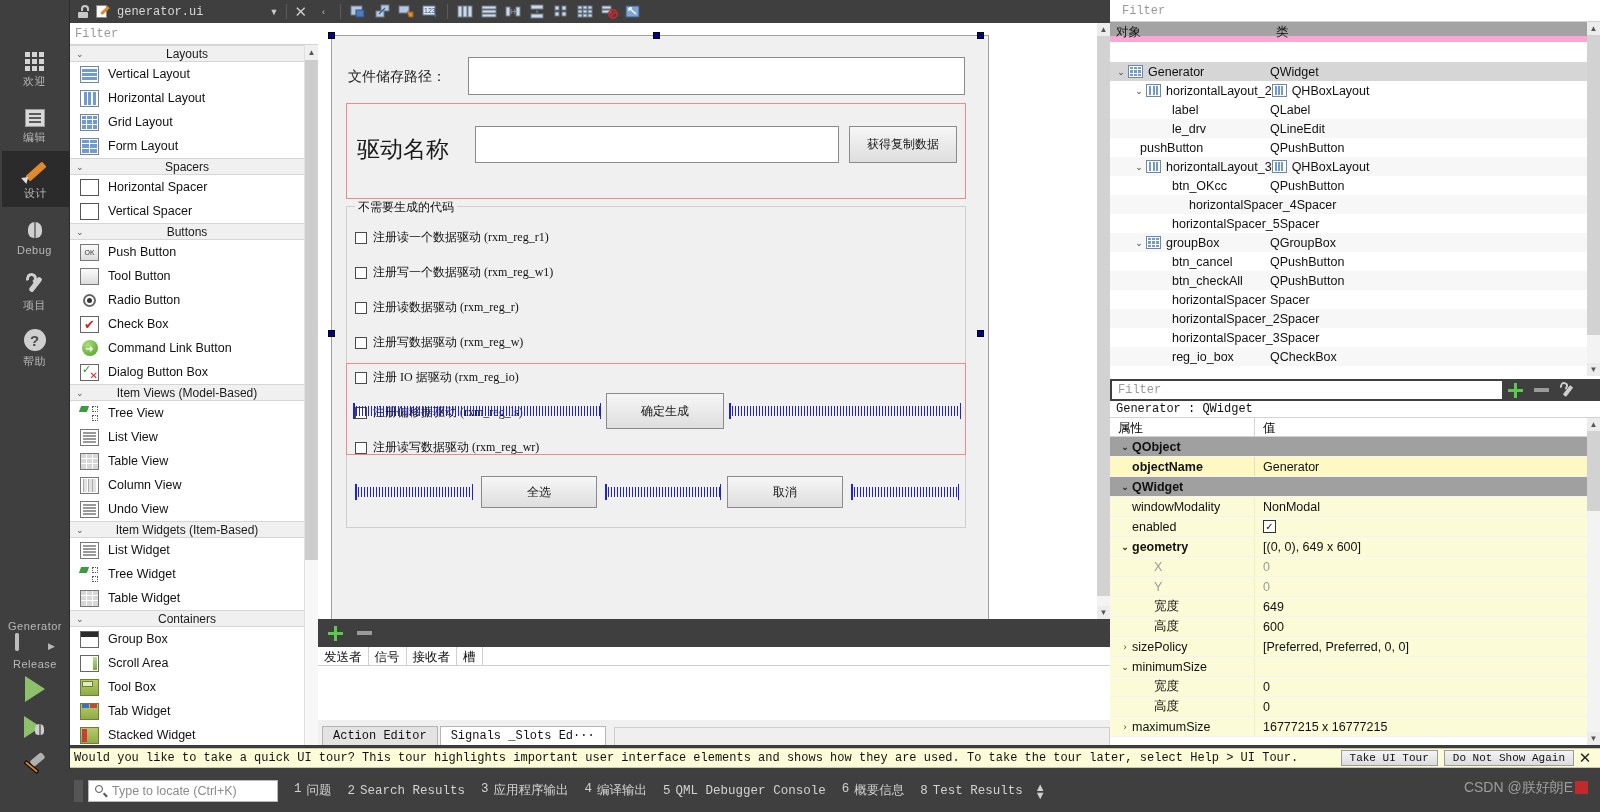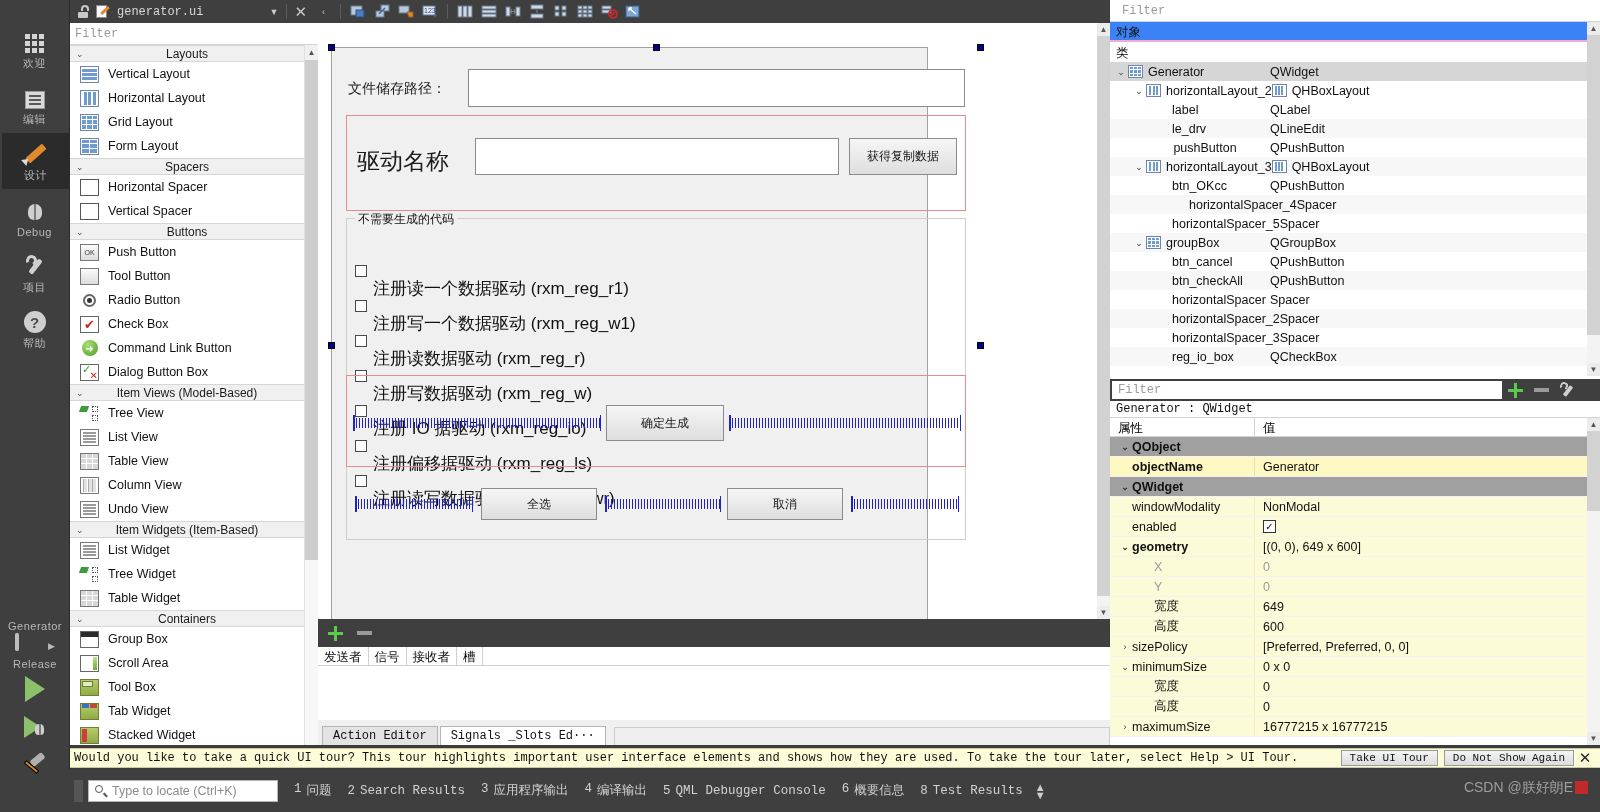--- a/index.html
+++ b/index.html
@@ -11,21 +11,21 @@
     background: #3c3c3c;
   }
   #app { position: relative; width: 1600px; height: 812px; }
 
   
   #modebar {
     position: absolute; left: 0; top: 0; width: 70px; height: 790px;
     background: #3f3f3f;
     border-right: 1px solid #2b2b2b;
   }
-  #modebar .modes { padding-top: 21px; }
+  #modebar .modes { padding-top: 39px; }
   .mode {
     height: 56px; display: flex; flex-direction: column;
     align-items: center; justify-content: center;
     color: #b8b8b8; font-size: 11px; cursor: pointer;
   }
   .mode.active { background: #2b2b2b; border-left: 2px solid #3f3f3f; }
   .mode .mi { height: 26px; display: flex; align-items: flex-end; justify-content: center; }
   .mode .mlabel { margin-top: 3px; font-size: 11px; letter-spacing: .5px; }
 
   .grid-icon { display: grid; grid-template-columns: repeat(3, 5px);
@@ -176,21 +176,21 @@
   #form-toolbar { height: 23px; background: #3f3f3f; display: flex; align-items: center; padding-left: 4px; gap: 4px; }
   .tbtn { width: 20px; height: 19px; display: flex; align-items: center; justify-content: center; cursor: pointer; }
   .tdiv { width: 1px; height: 15px; background: #5b5b5b; margin: 0 3px; }
 
   #canvas-wrap { position: absolute; left: 0; top: 23px; width: 792px; height: 596px;
     background: #fff; overflow: hidden; }
   #canvas-scroll { position: absolute; right: 0; top: 0; width: 13px; height: 596px; background: #f3f3f3; }
   #canvas-scroll .sarrow { height: 13px; display:flex; align-items:center; justify-content:center; font-size: 8px; color:#555; background:#ececec;}
   #canvas-scroll .sthumb { position: absolute; top: 13px; width: 13px; height: 560px; background: #d2d2d2; }
 
-  #form { position: absolute; left: 13px; top: 24px; width: 597px; height: 600px;
+  #form { position: absolute; left: 13px; top: 12px; width: 658px; height: 600px;
     background: #f0f0f0; border: 1px solid #a0a0a0;
     background-image: radial-gradient(#c9c9c9 0.7px, transparent 0.7px);
     background-size: 10px 10px; background-position: 5px 5px; }
 
   .handle { position: absolute; width: 7px; height: 7px; background: #00008b; border: 1px solid #000; z-index: 30; }
 
   .frow { position: absolute; }
   .flabel { font-family: "Liberation Serif", serif; font-size: 14px; color: #1a1a1a; }
   .fedit { background: #fff; border: 1px solid #8b8b8b; }
   .fbtn { background: linear-gradient(#f6f6f6,#dedede); border: 1px solid #8b8b8b;
@@ -200,21 +200,21 @@
   .spacer-h .line { position: absolute; left: 0; right: 0; top: 50%; height: 10px; transform: translateY(-50%);
     background: repeating-linear-gradient(90deg, #2222cc 0 1px, transparent 1px 3px); }
   .spacer-h .cap { position: absolute; top: 50%; width: 1.5px; height: 16px; transform: translateY(-50%); background: #2222cc; }
   .spacer-h .cap.l { left: 0; } .spacer-h .cap.r { right: 0; }
 
   .groupbox { position: absolute; border: 1px solid #cfcfcf; }
   .gb-title { position: absolute; top: -8px; left: 8px; background: #f0f0f0; padding: 0 3px;
     font-size: 12px; color: #111; }
   .cbrow { display: flex; align-items: center; font-size: 16px; font-family: "Liberation Serif", serif; color: #111; }
   .cbbox { width: 12px; height: 12px; border: 1px solid #4a4a4a; background: #fff; margin-right: 6px; flex: 0 0 12px; }
-  .cbrow .mono { font-family: Liberation Sans, sans-serif; font-size: 17px; margin-top: 36px; }
+  .cbrow .mono { font-family: Liberation Serif, serif; font-size: 12px; }
 
   
   #ss-toolbar { position: absolute; left: 0; top: 619px; width: 792px; height: 28px; background: #3f3f3f;
     display: flex; align-items: center; padding-left: 10px; gap: 14px; }
   .plus-g { width: 15px; height: 15px; position: relative; }
   .plus-g::before, .plus-g::after { content: ''; position: absolute; background: #5cc94e; }
   .plus-g::before { left: 6px; top: 0; width: 3px; height: 15px; }
   .plus-g::after { top: 6px; left: 0; height: 3px; width: 15px; }
   .minus-g { width: 15px; height: 4px; background: #9a9a9a; }
 
@@ -228,21 +228,21 @@
     border-bottom: none; font-family: "Liberation Mono", monospace; font-size: 12px; color: #111;
     display: flex; align-items: center; margin-right: 2px; }
   .sstab.active { background: #fff; }
   #sstab-rest { flex: 1; height: 18px; background: #efefef; border: 1px solid #cdcdcd; border-bottom: none; margin-left: 6px; }
 
   
   #right { position: absolute; left: 1110px; top: 0; width: 490px; height: 745px; background: #fff; }
   #obj-filter { height: 22px; background: #fff; border-bottom: 1px solid #d3d3d3;
     display: flex; align-items: center; padding-left: 12px; color: #9a9a9a;
     font-family: "Liberation Mono", monospace; font-size: 12px; }
-  #obj-head { height: 20px; display: flex; border-bottom: 2px solid #f9a8d4; background: #3b82f6; flex-direction: column; }
+  #obj-head { height: 20px; display: flex; border-bottom: 6px solid #f9a8d4; background: #a3a3a3; }
   #obj-head .oc { padding: 2px 6px; font-size: 12.5px; color: #111; }
   .otree-row { height: 19px; display: flex; align-items: center; font-size: 12.5px; color: #111; }
   .otree-row.sel { background: #d6d6d6; }
   .otree-row.alt { background: #f7f7f7; }
   .otree-name { display: flex; align-items: center; flex: 0 0 160px; }
   .otree-cls { flex: 1; display: flex; align-items: center; }
   .tchev { width: 14px; text-align: center; font-size: 9px; color: #444; }
   .ticon { width: 15px; height: 13px; margin-right: 5px; flex: 0 0 15px; }
   .ticon.grid { background: #fff; border: 1px solid #6f86a8; display: grid;
     grid-template-columns: repeat(3,1fr); grid-template-rows: repeat(3,1fr); gap: 1px; padding: 1px; }
@@ -924,21 +924,21 @@
       </div>
       <div class="otree-row alt">
         <div class="otree-name" style="padding-left:62px;">
             <span>le_drv</span>
           </div>
         <div class="otree-cls">
             <span>QLineEdit</span>
           </div>
       </div>
       <div class="otree-row">
-        <div class="otree-name" style="padding-left:30px;justify-content:center;">
+        <div class="otree-name" style="padding-left:30px;">
             <span>pushButton</span>
           </div>
         <div class="otree-cls">
             <span>QPushButton</span>
           </div>
       </div>
       <div class="otree-row alt">
         <div class="otree-name" style="padding-left:22px;">
           <span class="tchev">⌄</span>
           <span class="ticon hbox">
@@ -1171,23 +1171,20 @@
             <span>sizePolicy</span>
           </div>
         <div class="pv">
             <span>[Preferred, Preferred, 0, 0]</span>
           </div>
       </div>
       <div class="prow yellow">
         <div class="pn">
             <span class="gchev">⌄</span>
             <span>minimumSize</span>
-          </div>
-        <div class="pv">
-            <span>0 x 0</span>
           </div>
       </div>
       <div class="prow yellow">
         <div class="pn">
             <span class="indent3">宽度</span>
           </div>
         <div class="pv">
             <span>0</span>
           </div>
       </div>

